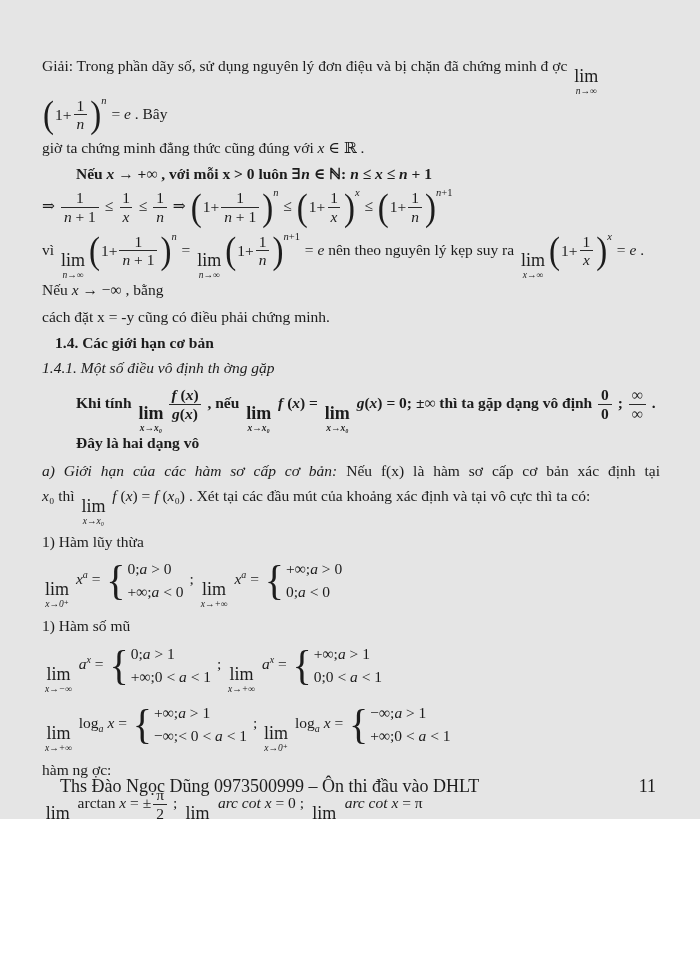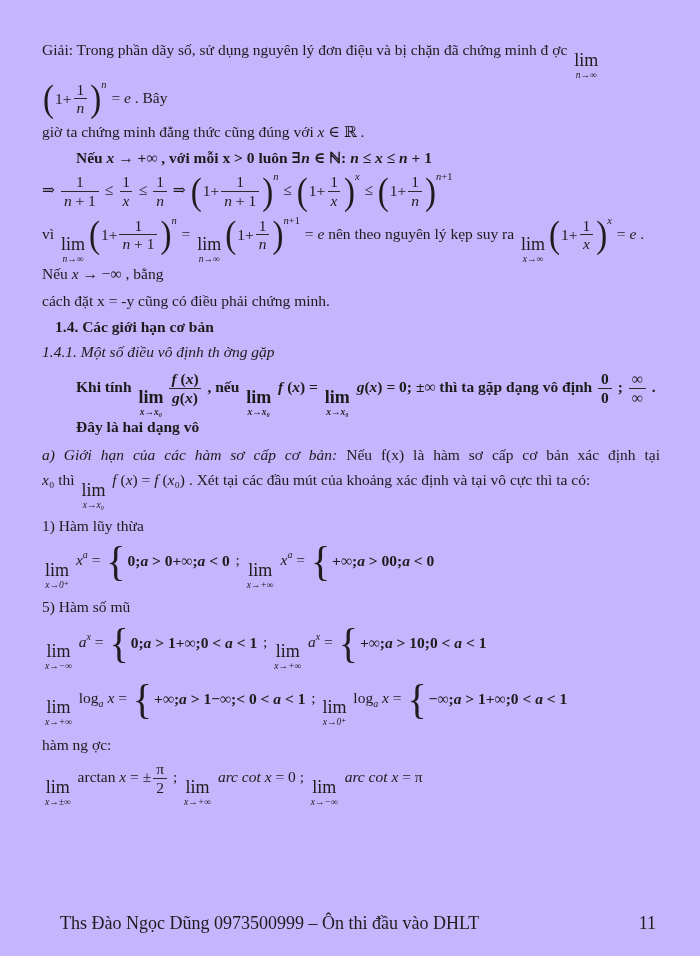--- a/index.html
+++ b/index.html
@@ -1,22 +1,22 @@
 <!DOCTYPE html>
 <html><head>
 <meta charset="utf-8">
 <title>Document</title>
 <style>
   html,body{margin:0;padding:0;background:#ffffff;}
   .page{
     position:relative;
-    width:700px;height:956px;
-    background:#c4b5fd;
+    width:700px;height:819px;
+    background:#e5e5e5;
     box-sizing:border-box;
-    padding:40px 40px 0 42px;
+    padding:56px 40px 0 42px;
     font-family:"Liberation Serif","DejaVu Serif",serif;
     color:#1c1c1c;
     font-size:15.5px;
     line-height:1.32;
     overflow:hidden;
   }
   .ln{margin:0 0 5px;}
   .indent{padding-left:34px;font-weight:bold;}
   .tall{margin:2px 0 7px;}
   .hb{font-weight:700;margin:5px 13px 5px;}
@@ -33,21 +33,21 @@
   .frac .fn{padding:0 3px;white-space:nowrap;}
   .frac .fd{border-top:1px solid #2a2a2a;padding:0 3px;white-space:nowrap;}
   
   .bp{display:inline-flex;align-items:center;vertical-align:middle;margin:0 1px;}
   .bp .pg{font-size:33px;font-weight:300;transform:scaleY(1.18);line-height:1;}
   .bp .pc{display:inline-flex;align-items:center;padding:0 1px;white-space:nowrap;}
   .bp .psup{font-size:10.5px;align-self:flex-start;transform:translateY(-3px);white-space:nowrap;}
   
   .cases{display:inline-flex;align-items:center;vertical-align:middle;margin:0 2px;}
   .cases .cbr{font-size:40px;font-weight:300;transform:scaleY(1.05);line-height:1;margin-right:2px;}
-  .cases .crows{display:inline-flex;flex-direction:row;line-height:1.5;text-align:left;font-weight:bold;}
+  .cases .crows{display:inline-flex;flex-direction:column;line-height:1.5;text-align:left;}
   .cases .crows span{white-space:nowrap;}
   
   .footer{
     position:absolute;left:60px;right:44px;bottom:20px;
     display:flex;justify-content:space-between;align-items:baseline;
     font-size:18px;
   }
 </style>
 </head>
 <body>
@@ -176,21 +176,21 @@
         </span> ;  <span class="lim">
           <span class="lt">lim</span>
           <span class="ls"><i>x</i>→+∞</span>
         </span> <i>x</i><sup class="s"><i>a</i></sup> = <span class="cases">
           <span class="cbr">{</span>
           <span class="crows">
             <span>+∞;<i>a</i> &gt; 0</span>
             <span>0;<i>a</i> &lt; 0</span>
           </span>
         </span></div>
-      <div class="ln ">5) Hàm số mũ</div>
+      <div class="ln ">1) Hàm số mũ</div>
       <div class="ln tall"><span class="lim">
           <span class="lt">lim</span>
           <span class="ls"><i>x</i>→−∞</span>
         </span> <i>a</i><sup class="s"><i>x</i></sup> = <span class="cases">
           <span class="cbr">{</span>
           <span class="crows">
             <span>0;<i>a</i> &gt; 1</span>
             <span>+∞;0 &lt; <i>a</i> &lt; 1</span>
           </span>
         </span> ; <span class="lim">

